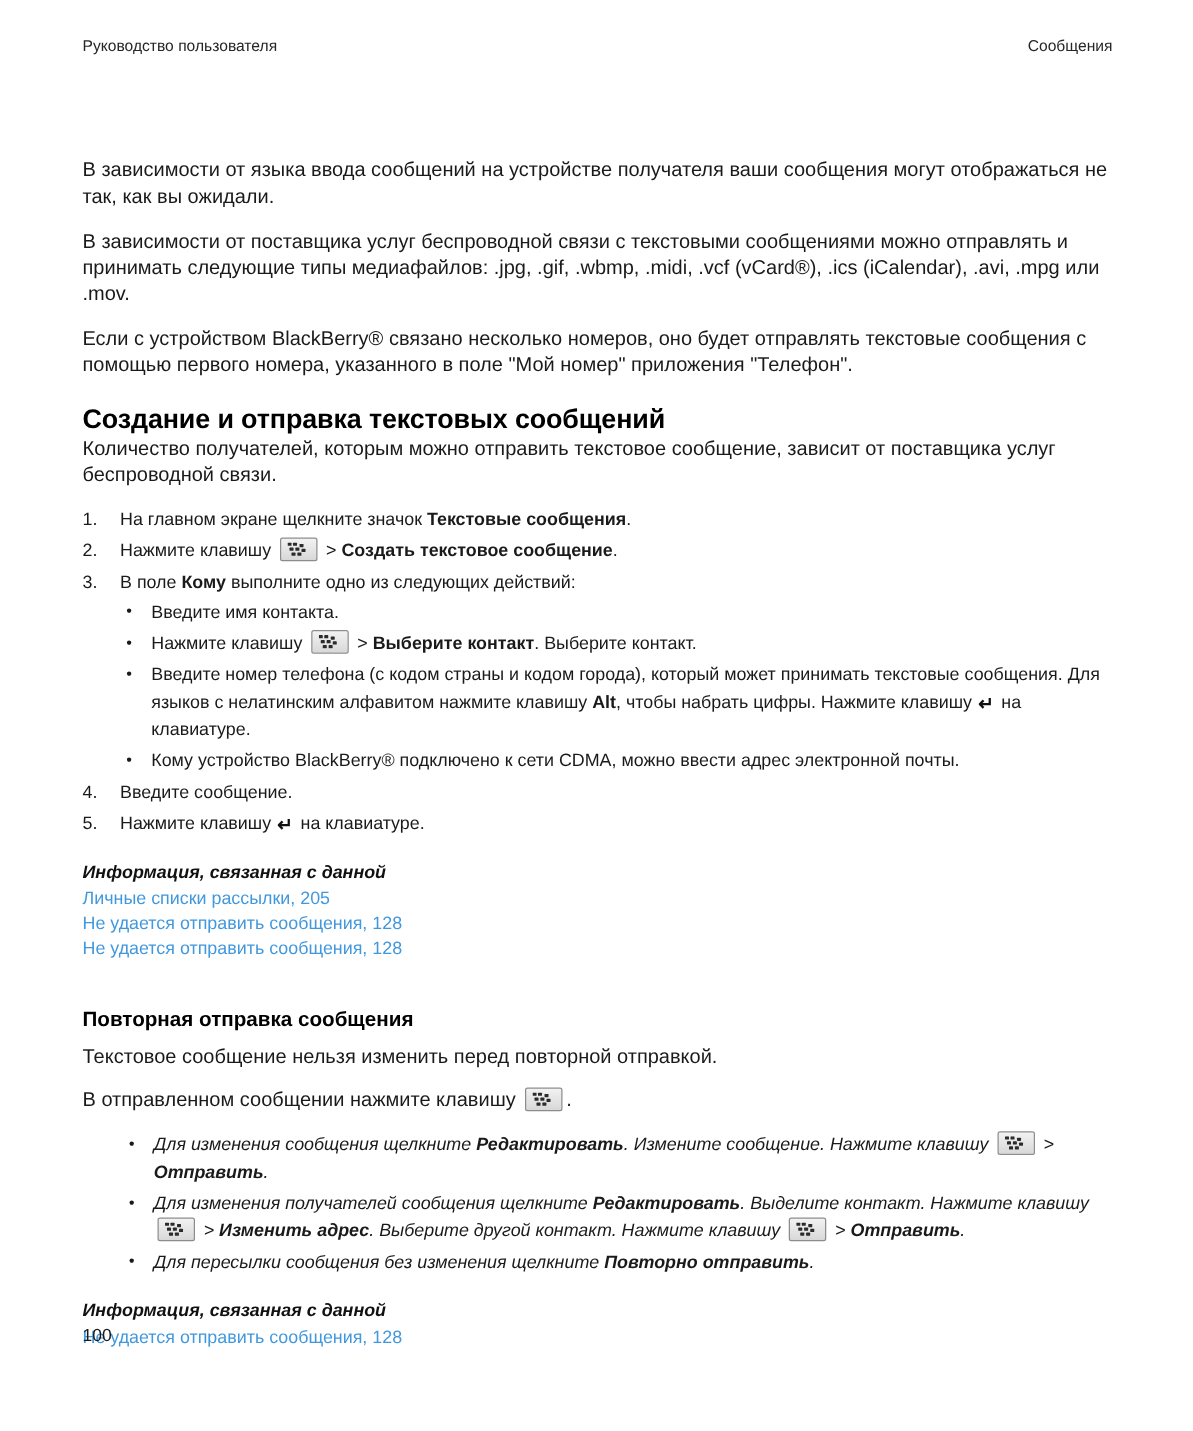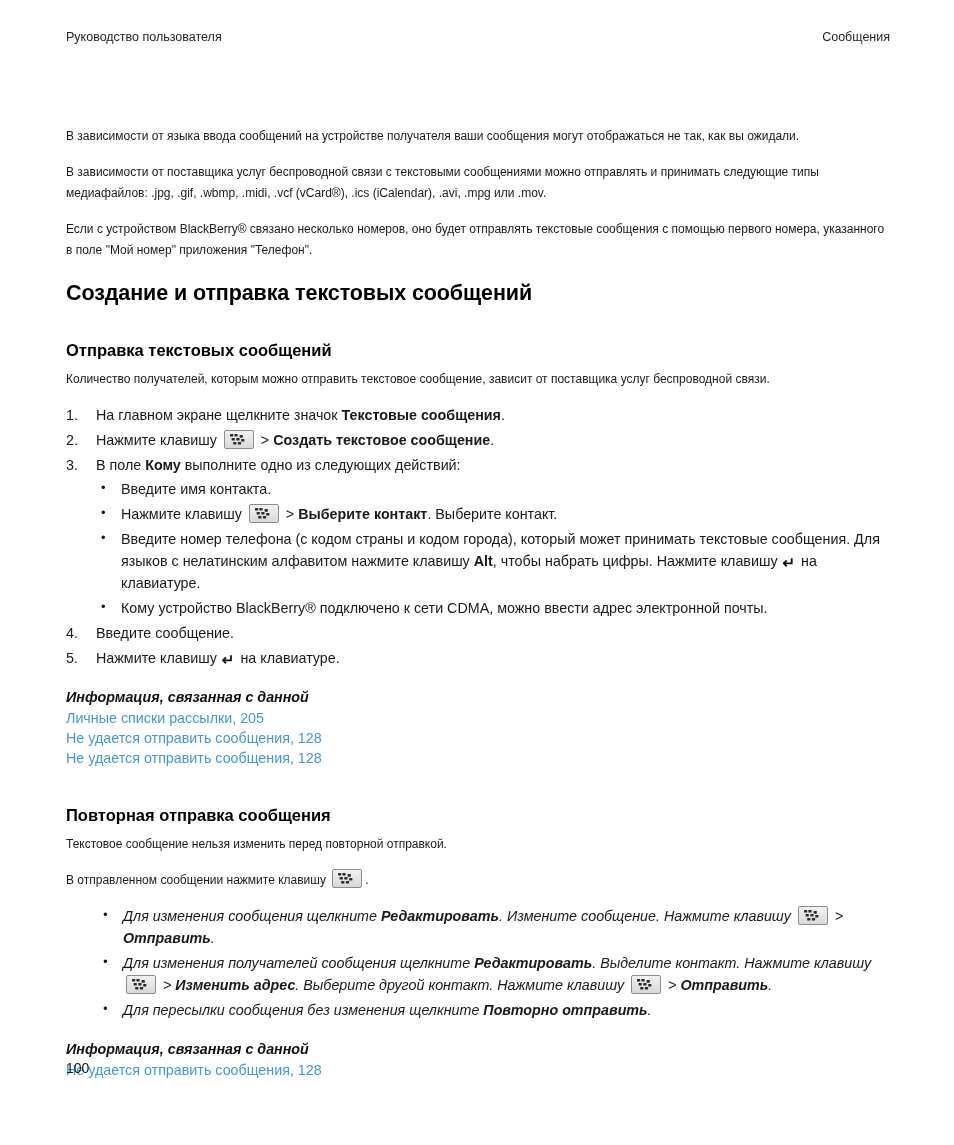--- a/index.html
+++ b/index.html
@@ -41,21 +41,21 @@
   
   .content {
     position: absolute;
     top: 126px;
     left: 66px;
     width: 824px;
   }
 
   p.body {
     margin: 0 0 15px 0;
-    font-size: 12px;
+    font-size: 16px;
     line-height: 21px;
     color: #1a1a1a;
     text-align: left;
   }
   p.body.tight { margin-bottom: 14px; }
 
   h1.chapter {
     margin: 18px 0 0 0;
     font-size: 21.5px;
     font-weight: bold;
@@ -197,21 +197,20 @@
   </div>
 
   <div class="content">
 
     <p class="body">В зависимости от языка ввода сообщений на устройстве получателя ваши сообщения могут отображаться не так, как вы ожидали.</p>
     <p class="body">В зависимости от поставщика услуг беспроводной связи с текстовыми сообщениями можно отправлять и принимать следующие типы медиафайлов: .jpg, .gif, .wbmp, .midi, .vcf (vCard®), .ics (iCalendar), .avi, .mpg или .mov.</p>
     <p class="body">Если с устройством BlackBerry® связано несколько номеров, оно будет отправлять текстовые сообщения с помощью первого номера, указанного в поле "Мой номер" приложения "Телефон".</p>
 
     <h1 class="chapter">Создание и отправка текстовых сообщений</h1>
 
-    <h2 class="section">Отправка текстовых сообщений</h2>
 
     <p class="body tight">Количество получателей, которым можно отправить текстовое сообщение, зависит от поставщика услуг беспроводной связи.</p>
 
     <ol class="steps">
 
       <li>
         <span>На главном экране щелкните значок </span><b>Текстовые сообщения</b><span>.</span>
       </li>
 
       <li>

